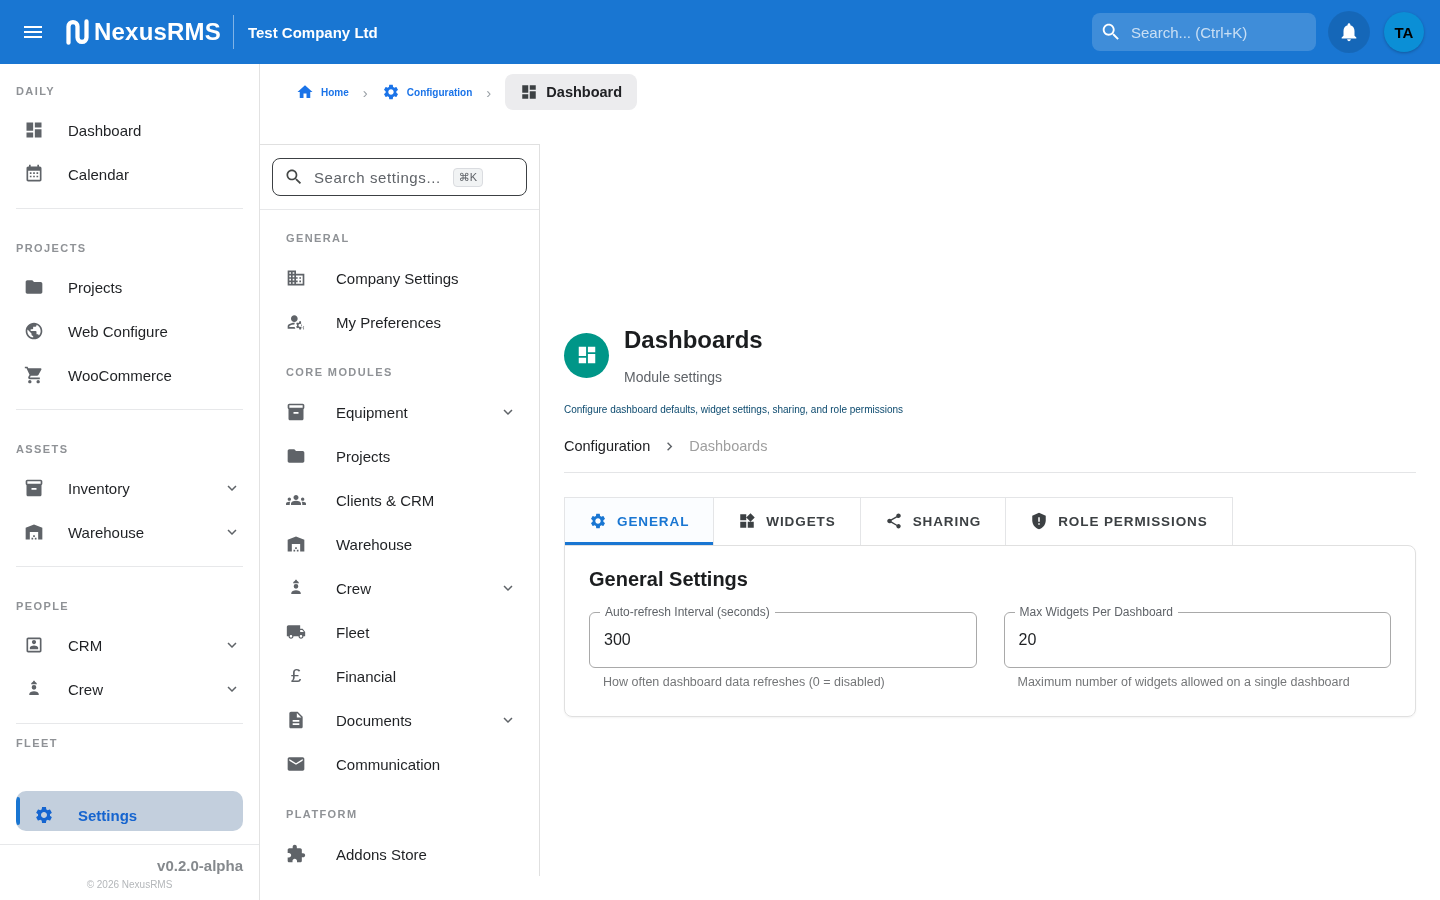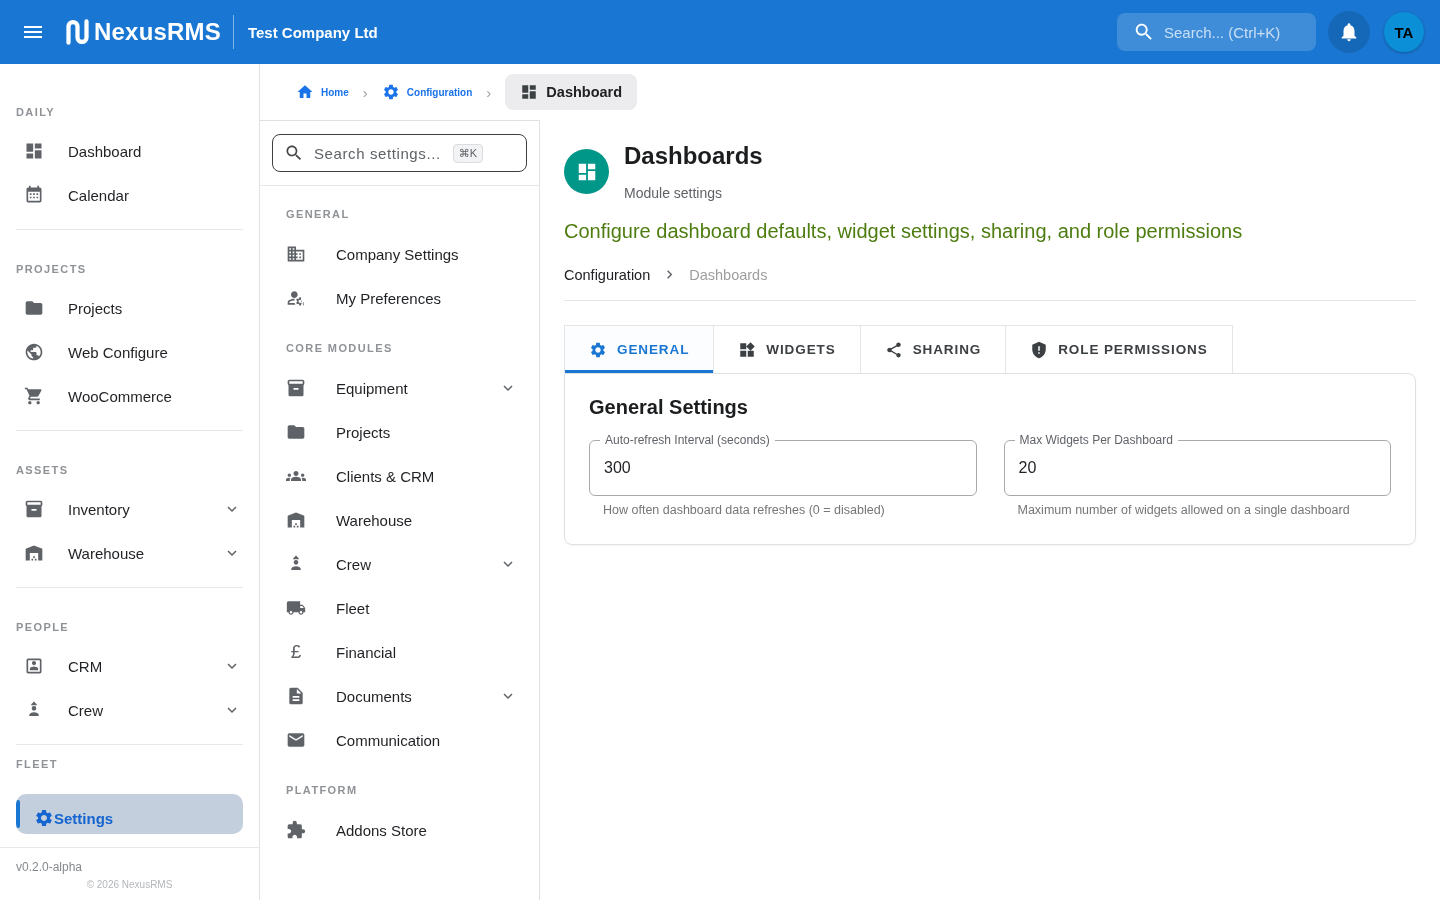--- a/index.html
+++ b/index.html
@@ -10,66 +10,66 @@
   
   .topbar { height:64px; flex:0 0 64px; background:#1976d2; display:flex; align-items:center;
     padding:0 16px 0 14px; gap:0; color:#fff; }
   .icon-btn { width:38px; height:38px; border:none; border-radius:50%; background:transparent;
     display:flex; align-items:center; justify-content:center; cursor:pointer; color:#fff; flex:0 0 auto; }
   .logo-badge { width:34px; height:34px; display:flex; align-items:center; justify-content:center; margin-left:8px; }
   .brand { font-size:24px; font-weight:700; letter-spacing:.2px; }
   .vdiv { width:1px; height:34px; background:rgba(255,255,255,.45); margin:0 14px 0 12px; }
   .company { font-size:15px; font-weight:700; }
   .spacer { flex:1; }
-  .gsearch { width:199px; height:38px; background:rgba(255,255,255,.17); border-radius:8px;
-    display:flex; align-items:center; gap:9px; padding:0 16px; cursor:text;margin-left:48px; }
+  .gsearch { width:224px; height:38px; background:rgba(255,255,255,.17); border-radius:8px;
+    display:flex; align-items:center; gap:9px; padding:0 8px; cursor:text;margin-left:48px; }
   .gsearch .ph { color:rgba(255,255,255,.72); font-size:15px; }
   .bell-btn { width:42px; height:42px; background:rgba(0,0,0,.12); margin-left:12px; }
   .avatar { width:40px; height:40px; border-radius:50%; background:#0b8fd6; color:#000000;
     display:flex; align-items:center; justify-content:center; font-size:15px; font-weight:600;
     margin-left:14px; cursor:pointer; box-shadow:0 1px 3px rgba(0,0,0,.25); }
 
   .body-row { flex:1; display:flex; min-height:0; }
 
   
   .sidebar { width:260px; flex:0 0 260px; background:#fff; border-right:1px solid #e2e2e2;
     display:flex; flex-direction:column; min-height:0; }
-  .nav-scroll { flex:1; overflow:hidden;margin-top:21px; }
+  .nav-scroll { flex:1; overflow:hidden; }
   .s-label { padding:21px 16px 11px; font-size:11px; font-weight:700; letter-spacing:1.4px;
     color:#8f9296; }
   .nav-item { height:44px; display:flex; align-items:center; gap:24px; padding:0 18px 0 24px;
     font-size:15px; color:#1f2124; cursor:pointer; }
   .nav-item .svgi { color:#5f6368; }
   .nav-item .chev { margin-left:auto; color:#757575; }
   .sdiv { height:1px; background:#e7e8ea; margin:12px 16px; }
   .fleet-clip { height:13px; overflow:hidden; }
   .fleet-clip .s-label { padding:1px 16px 0; }
 
   .sidebar-bottom { flex:0 0 auto; padding:6px 16px 10px; }
   .settings-item { position:relative; height:40px; background:#c3cfdd; border-radius:10px;
-    display:flex; align-items:center; padding:8px 16px 0 18px; color:#1564cf;
+    display:flex; align-items:center; gap:24px; padding:8px 16px 0 18px; color:#1564cf;
     font-size:15px; font-weight:700; cursor:pointer; overflow:hidden; }
   .settings-item .abar { position:absolute; left:0; top:6px; bottom:6px; width:4px;
     background:#1976d2; border-radius:2px; }
   .sb-div { height:1px; background:#e7e8ea; margin:13px -16px 12px; }
-  .version { text-align:left; font-size:12px; font-weight:400; color:#85898d; }
+  .version { text-align:right; font-size:15px; font-weight:700; color:#85898d; }
   .copyright { text-align:center; font-size:10px; color:#b4b7ba; margin-top:5px; }
 
   
   .right-col { flex:1; display:flex; flex-direction:column; min-width:0; }
   .crumb-row { height:56px; flex:0 0 56px; display:flex; align-items:center; gap:14px;
     padding:0 36px; background:#fff; }
   .crumb-link { display:flex; align-items:center; gap:7px; color:#1a73e8; font-size:10px;
     font-weight:600; cursor:pointer; }
   .crumb-sep { color:#9aa0a6; font-size:15px; }
   .crumb-chip { display:flex; align-items:center; gap:8px; background:#ececee; border-radius:8px;
     height:36px; padding:0 15px; color:#202124; font-size:14.5px; font-weight:600; cursor:default; }
   .crumb-chip .svgi { color:#3c4043; }
 
-  .content-row { flex:1; display:flex; min-height:0; }
+  .content-row { flex:1; display:flex; min-height:0;align-items:center; }
 
   
   .settings-panel { width:280px; flex:0 0 280px; border-top:1px solid #e0e0e0;
     border-right:1px solid #e0e0e0; overflow:hidden; background:#fff; }
   .panel-search { margin:13px 12px; height:38px; border:1.5px solid #3c4043; border-radius:8px;
     display:flex; align-items:center; gap:10px; padding:0 11px; cursor:text; }
   .panel-search .svgi { color:#444746; }
   .panel-search .ph { color:#5f6368; font-size:15px; letter-spacing:.6px; white-space:nowrap; }
   .kbd { border:1px solid #dadce0; background:#f1f3f4; border-radius:4px; font-size:11px;
     color:#5f6368; padding:2px 5px; margin-left:2px; }
@@ -81,21 +81,21 @@
   .panel-item .chev { margin-left:auto; color:#757575; }
   .pound { font-size:19px; color:#5f6368; width:20px; text-align:center; font-weight:400; }
 
   
   .main { flex:1; padding:22px 24px 0; min-width:0; background:#fff; }
   .mod-head { display:flex; align-items:center; gap:15px; }
   .mod-icon { width:45px; height:45px; border-radius:50%; background:#009688; color:#fff;
     display:flex; align-items:center; justify-content:center; flex:0 0 auto; }
   .mod-title { font-size:24px; font-weight:700; color:#1b1d1f; }
   .mod-sub { font-size:14px; color:#5f6368; margin-top:15px; }
-  .mod-desc { margin-top:19px; font-size:20px; color:#4d7c0f; }
+  .mod-desc { margin-top:19px; font-size:10px; color:#0c4a6e; }
   .crumb2 { margin-top:23px; display:flex; align-items:center; gap:11px; font-size:14.5px; }
   .crumb2 .c2a { color:#202124; font-weight:500; }
   .crumb2 .svgi { color:#5f6368; }
   .crumb2 .c2b { color:#9e9e9e; }
   .m-div { height:1px; background:#e4e5e7; margin-top:17px; }
 
   .tabs { margin-top:24px; display:flex; }
   .tab { height:48px; display:flex; align-items:center; gap:10px; padding:0 24px;
     border:1px solid #e4e5e7; border-bottom:none; background:#fff; color:#3c4043;
     font-size:13.5px; font-weight:600; letter-spacing:.9px; cursor:pointer; }

